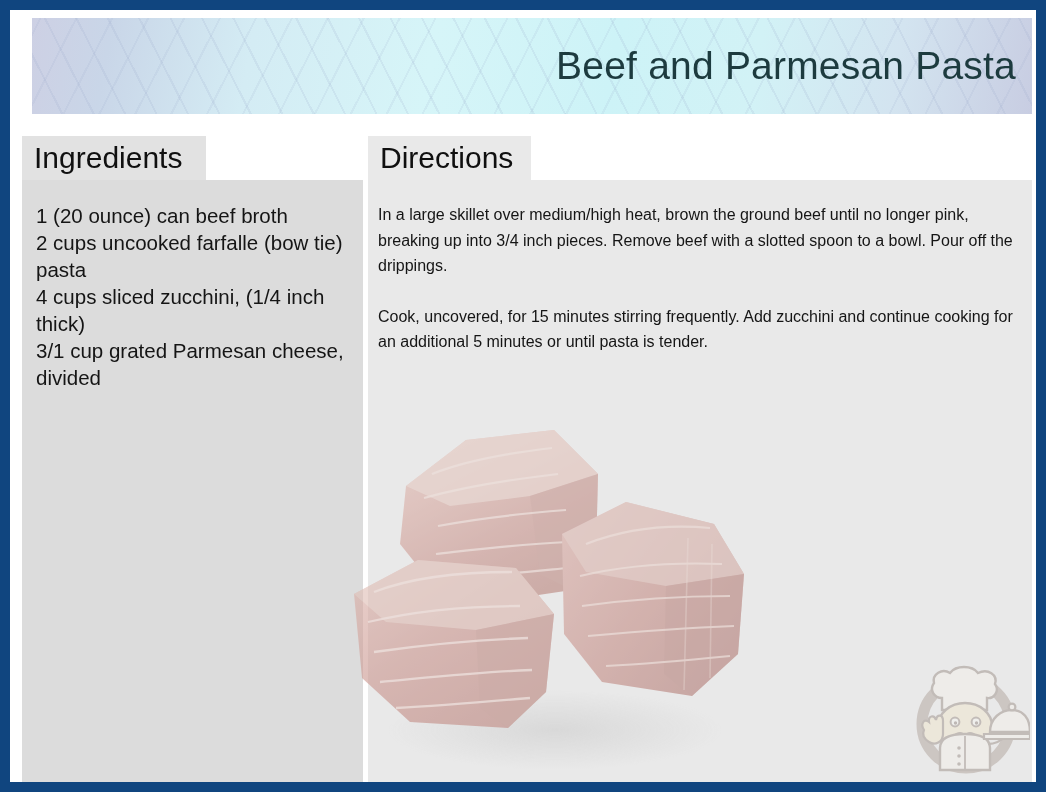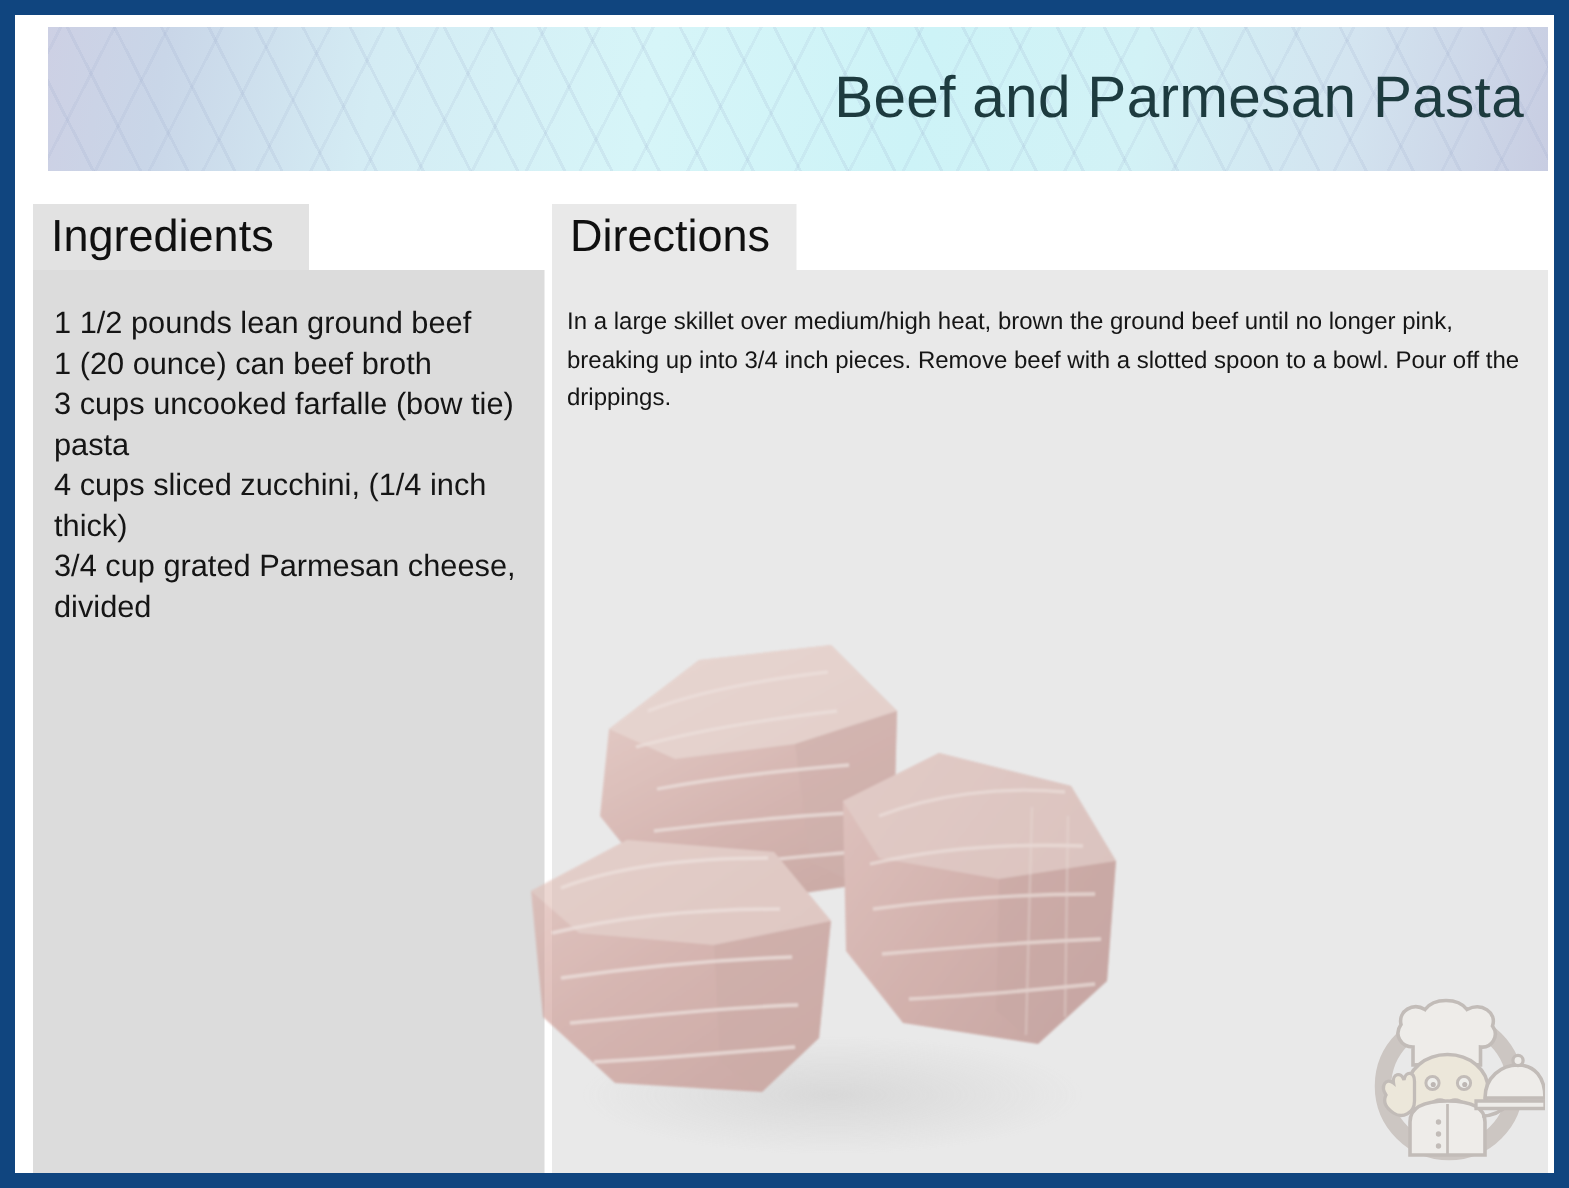--- a/index.html
+++ b/index.html
@@ -187,30 +187,30 @@
     <div class="tab tab-ingredients">
       <span class="tab-label">Ingredients</span>
     </div>
 
     <div class="tab tab-directions">
       <span class="tab-label">Directions</span>
     </div>
 
     <div class="panel panel-ingredients">
       <div class="ingredient-list">
-        <p class="ingredient-item">1 1/2 pounds lean ground beef</p>
         <p class="ingredient-item">1 (20 ounce) can beef broth</p>
-        <p class="ingredient-item">3 cups uncooked farfalle (bow tie) pasta</p>
+        <p class="ingredient-item">2 cups uncooked farfalle (bow tie) pasta</p>
         <p class="ingredient-item">4 cups sliced zucchini, (1/4 inch thick)</p>
-        <p class="ingredient-item">3/4 cup grated Parmesan cheese, divided</p>
+        <p class="ingredient-item">3/1 cup grated Parmesan cheese, divided</p>
       </div>
     </div>
 
     <div class="panel panel-directions">
       <p class="direction-para">In a large skillet over medium/high heat, brown the ground beef until no longer pink, breaking up into 3/4 inch pieces. Remove beef with a slotted spoon to a bowl. Pour off the drippings.</p>
+      <p class="direction-para">Cook, uncovered, for 15 minutes stirring frequently. Add zucchini and continue cooking for an additional 5 minutes or until pasta is tender.</p>
     </div>
 
     <div class="beef-photo">
       <svg width="430" height="400" viewBox="0 0 430 400" xmlns="http://www.w3.org/2000/svg">
         <defs>
           <linearGradient id="meatA" x1="0" y1="0" x2="0.6" y2="1">
             <stop offset="0%" stop-color="#e2c3bb"></stop>
             <stop offset="35%" stop-color="#d9ada5"></stop>
             <stop offset="70%" stop-color="#c9968f"></stop>
             <stop offset="100%" stop-color="#bb8880"></stop>

